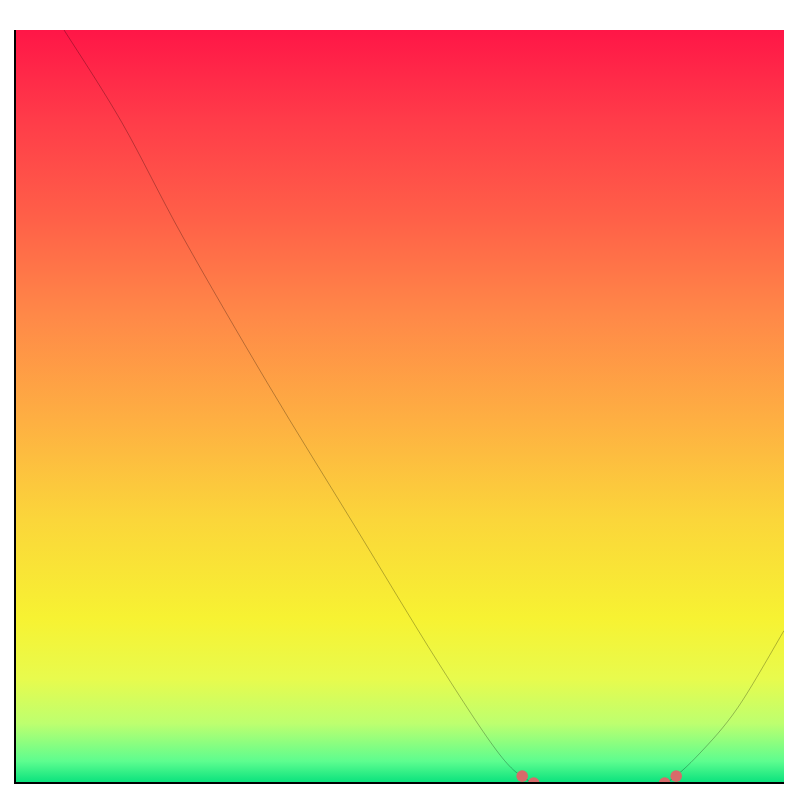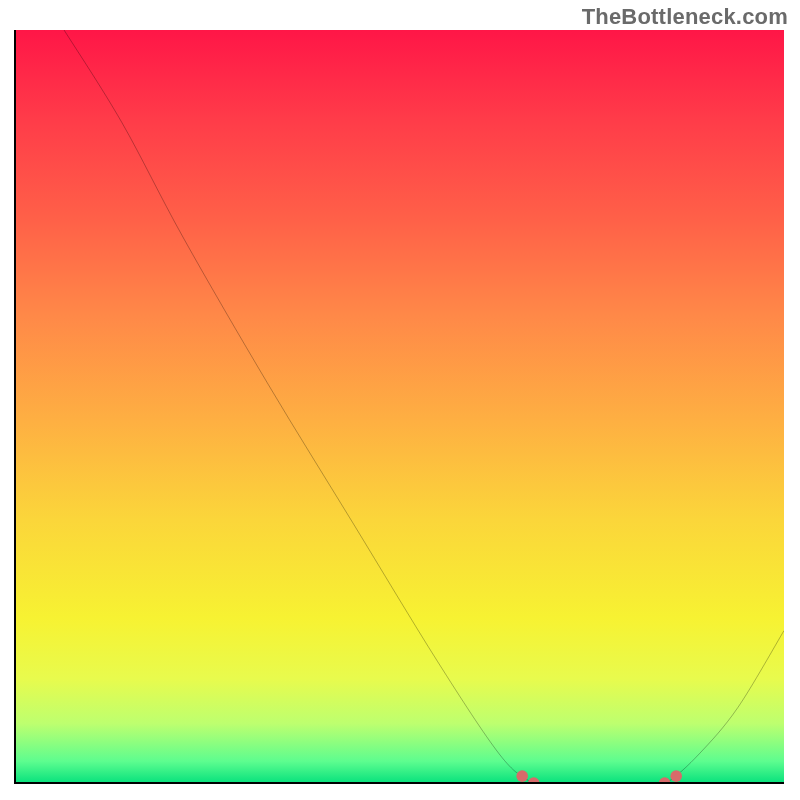--- a/index.html
+++ b/index.html
@@ -64,21 +64,20 @@
     inset: 0;
     z-index: 3;
     pointer-events: none;
   }
 </style>
 </head>
 <body>
 
 <div class="chart-wrap">
 
-  <div class="watermark">TheBottleneck.com</div>
 
   <div class="plot-frame">
     <div class="plot-inner">
       <div class="gradient"></div>
 
       <svg class="curve" viewBox="0 0 100 100" preserveAspectRatio="none">
         <path id="curve-path" fill="none" stroke="#000000" stroke-width="0.28" vector-effect="non-scaling-stroke" d="M 6.5 0 C 7.75 2, 11.416666666666666 7.5, 14 12 C 16.583333333333332 16.5, 18.833333333333332 21.333333333333332, 22 27 C 25.166666666666668 32.666666666666664, 29.333333333333332 39.833333333333336, 33 46 C 36.666666666666664 52.166666666666664, 40.333333333333336 58, 44 64 C 47.666666666666664 70, 51.833333333333336 77, 55 82 C 58.166666666666664 87, 61 91.4, 63 94 C 65 96.6, 65.83333333333333 96.8, 67 97.6 C 68.16666666666667 98.39999999999999, 68.5 98.5, 70 98.8 C 71.5 99.1, 74 99.4, 76 99.4 C 78 99.4, 80.5 99.1, 82 98.8 C 83.5 98.5, 83.83333333333333 98.39999999999999, 85 97.6 C 86.16666666666667 96.8, 87.5 95.6, 89 94 C 90.5 92.4, 92.16666666666667 90.66666666666667, 94 88 C 95.83333333333333 85.33333333333333, 99 79.66666666666667, 100 78"></path>
         <g id="marker-group">
             <circle cx="66" cy="96.9" r="0.75" fill="#d86a6a"></circle>
             <circle cx="67.5" cy="97.8" r="0.75" fill="#d86a6a"></circle>

